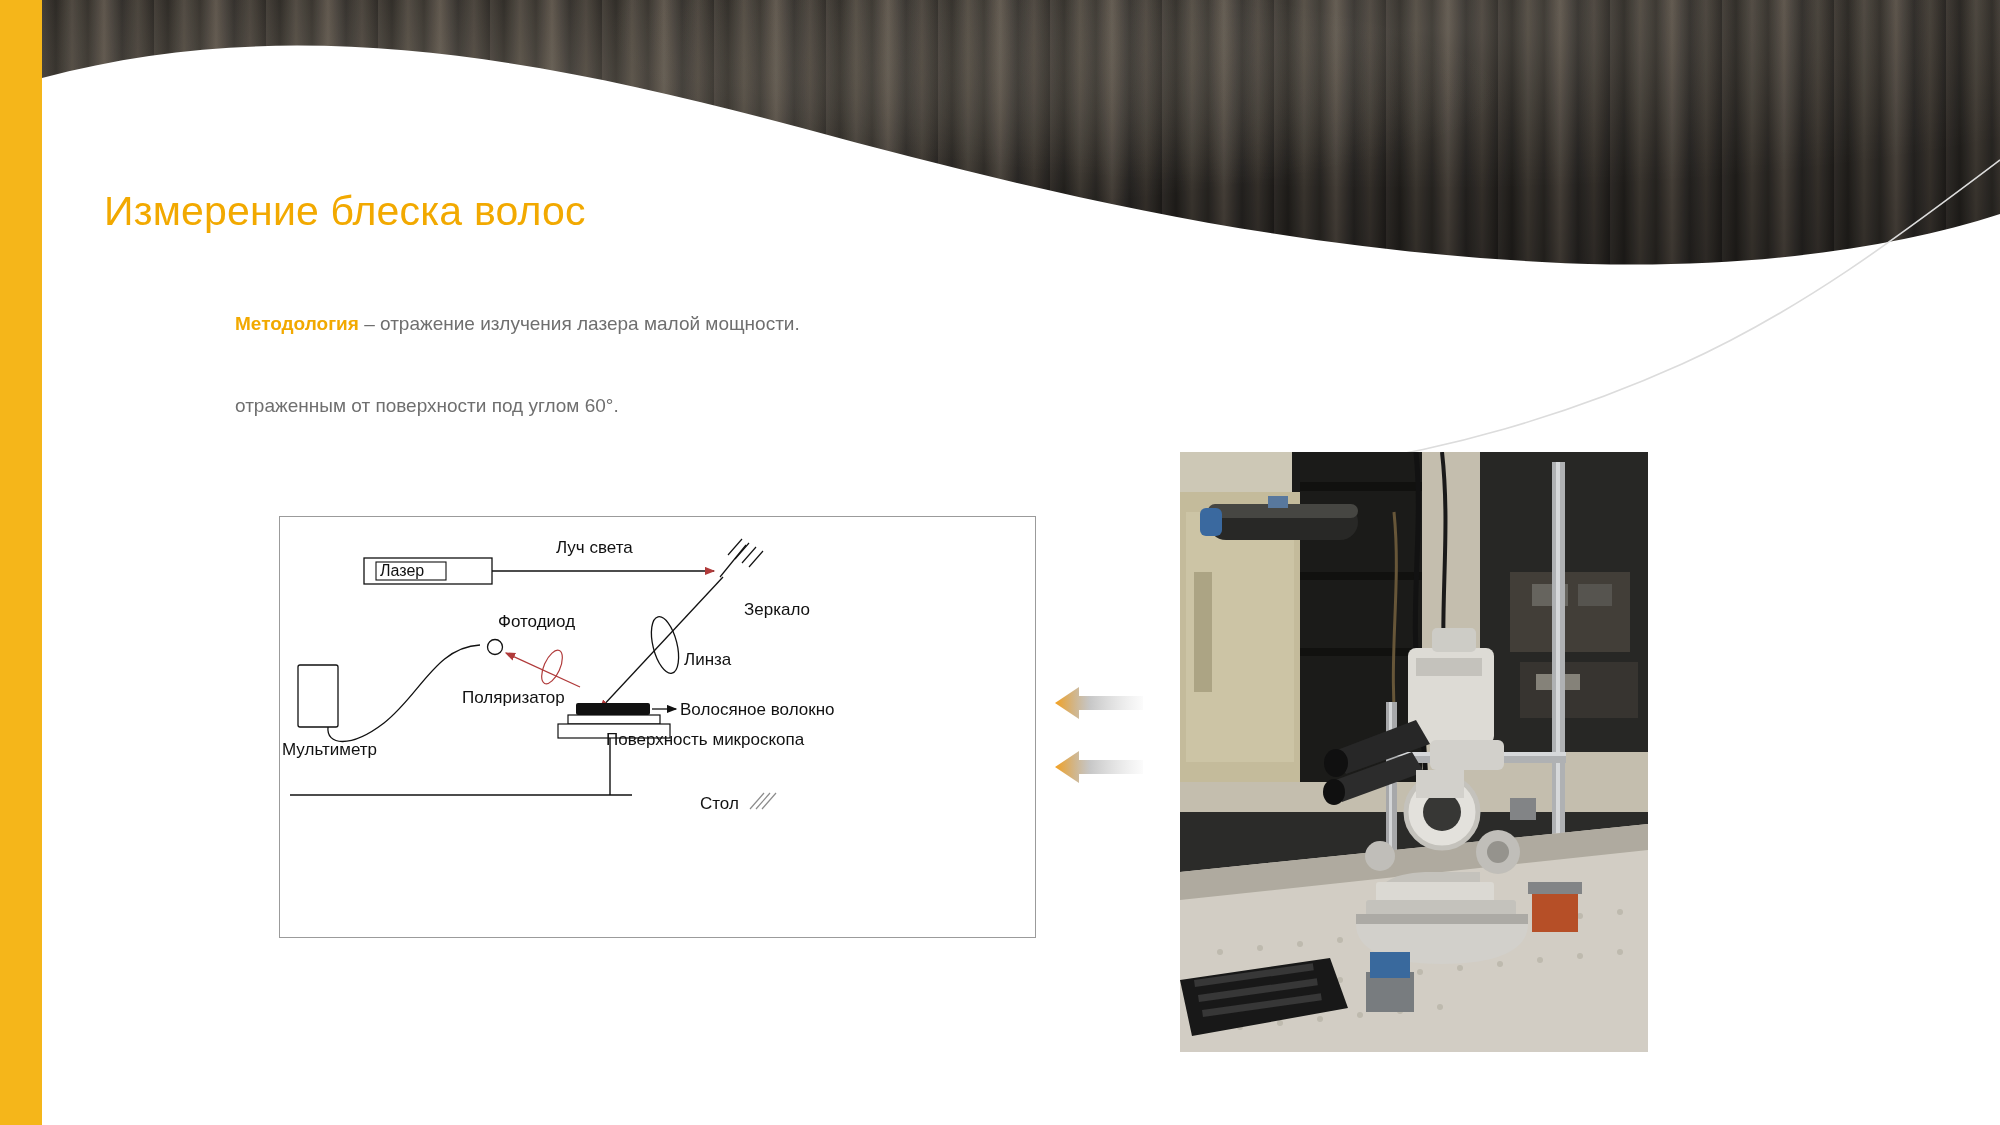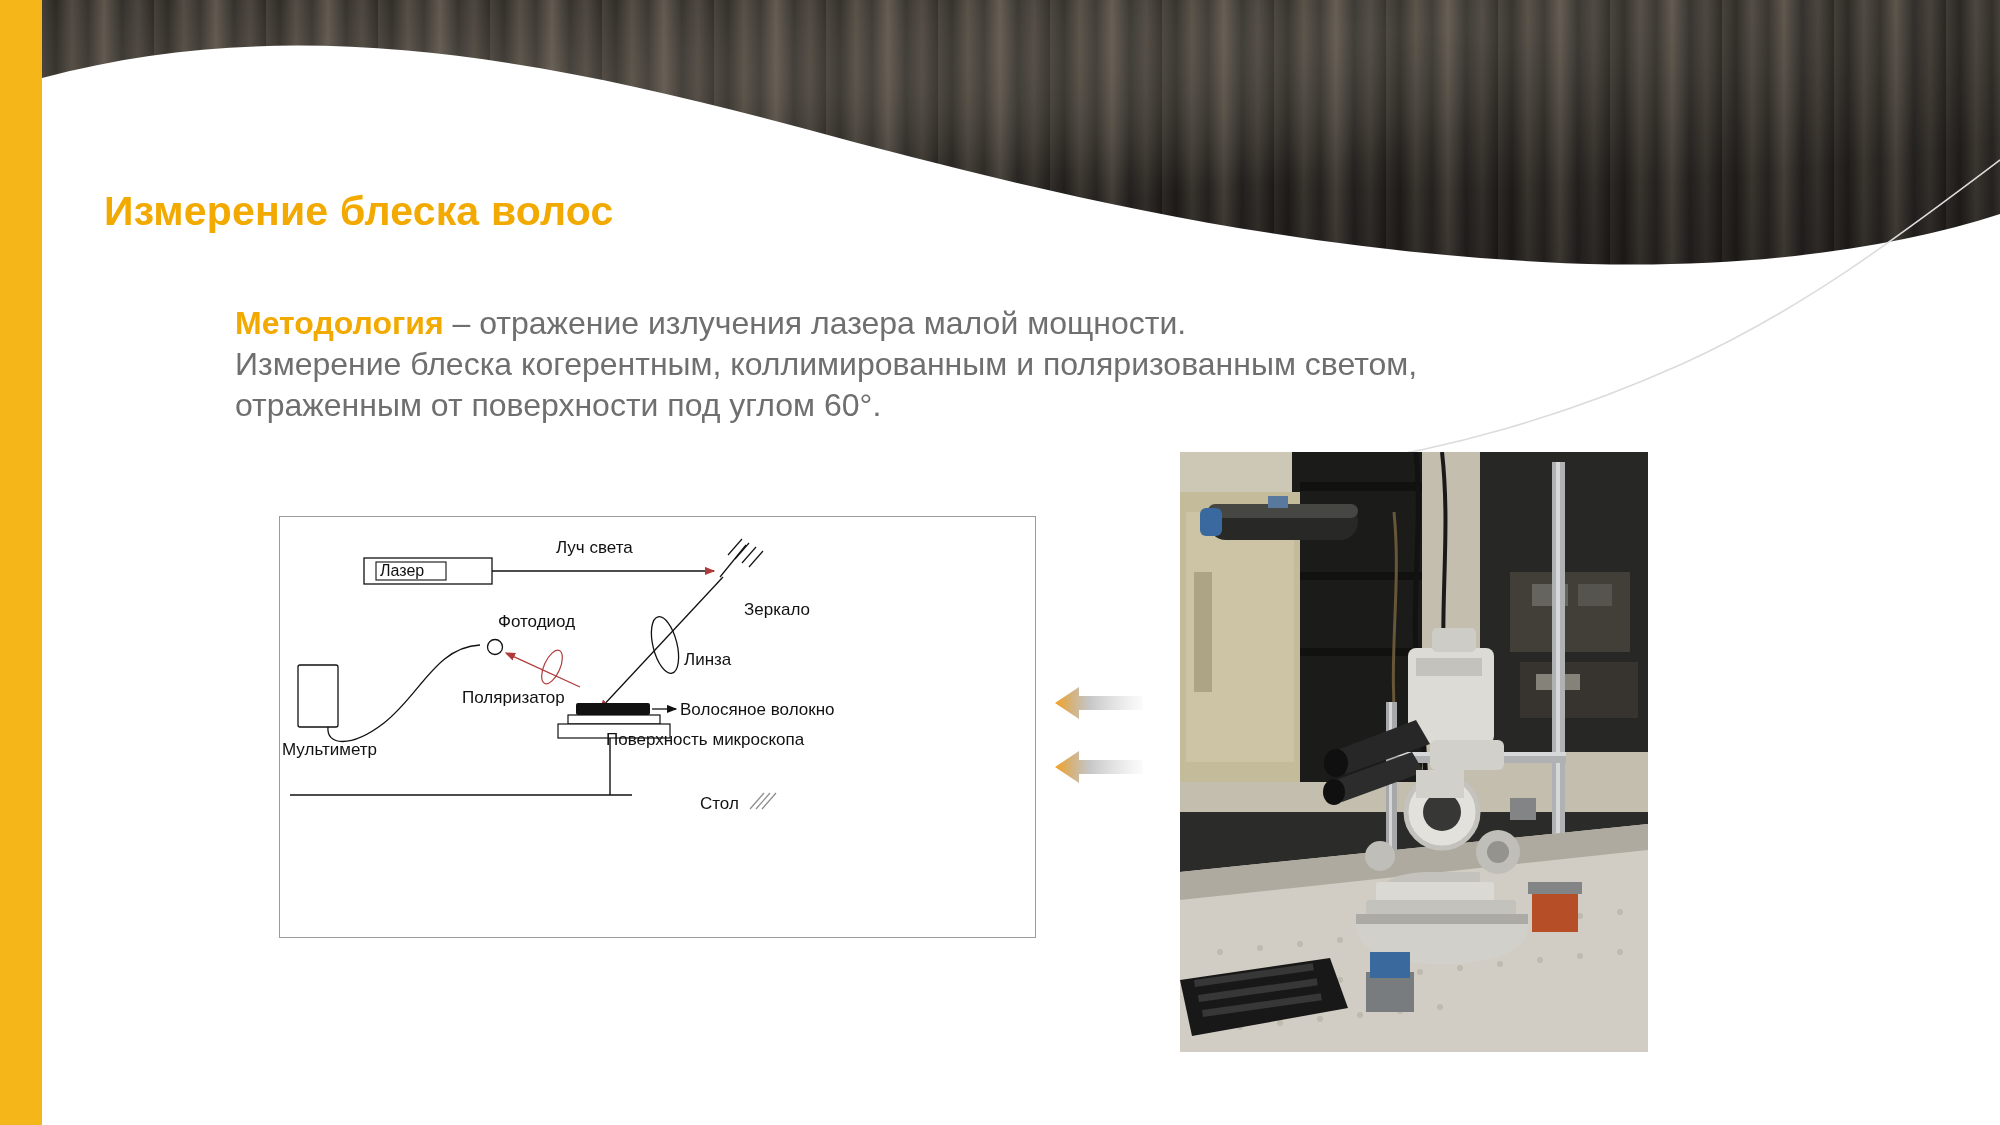--- a/index.html
+++ b/index.html
@@ -61,33 +61,33 @@
     width: 1958px;
     height: 300px;
   }
 
   
   .slide-title {
     position: absolute;
     left: 104px;
     top: 188px;
     font-size: 41px;
-    font-weight: bold;
+    font-weight: normal;
     color: #f2a900;
     letter-spacing: 0.2px;
     white-space: nowrap;
   }
 
   
   .body-text {
     position: absolute;
     left: 235px;
     top: 303px;
     width: 1290px;
-    font-size: 32px;
+    font-size: 19px;
     line-height: 41px;
     color: #6f6f6f;
   }
   .body-text .lead {
     color: #f2a900;
     font-weight: bold;
   }
 
   
   .diagram {
@@ -136,21 +136,21 @@
 
 <svg style="position:absolute;left:42px;top:64px;width:1958px;height:420px;" viewBox="0 0 1958 420" preserveAspectRatio="none">
   <path d="M0,14 C260,-56 520,0 760,64 C1010,132 1240,184 1500,198 C1680,208 1840,188 1958,150 L1958,160 C1860,206 1700,238 1520,234 C1250,228 1010,176 760,104 C520,36 260,-20 0,26 Z" fill="#e9e9e9" opacity="0.0"></path>
   <path d="M1958,96 C1860,170 1760,246 1640,300 C1520,354 1400,386 1300,400" fill="none" stroke="#dcdcdc" stroke-width="1.6"></path>
 </svg>
 
 <div class="slide-title">Измерение блеска волос</div>
 
 <div class="body-text">
   <span class="lead">Методология</span><span> –  отражение излучения лазера малой мощности.</span><br>
-  <span>Измерение блеска когерентным, коллимированным и поляризованным светом,</span><br>
+  <br>
   <span>отраженным от поверхности под углом 60°.</span>
 </div>
 
 <div class="diagram">
   <svg width="752" height="417" viewBox="0 0 752 417">
     <defs>
       <marker id="ah" markerWidth="9" markerHeight="9" refX="7" refY="3.2" orient="auto">
         <path d="M0,0 L8,3.2 L0,6.4 z" fill="#b03a3a"></path>
       </marker>
       <marker id="ahk" markerWidth="9" markerHeight="9" refX="7" refY="3.2" orient="auto">

